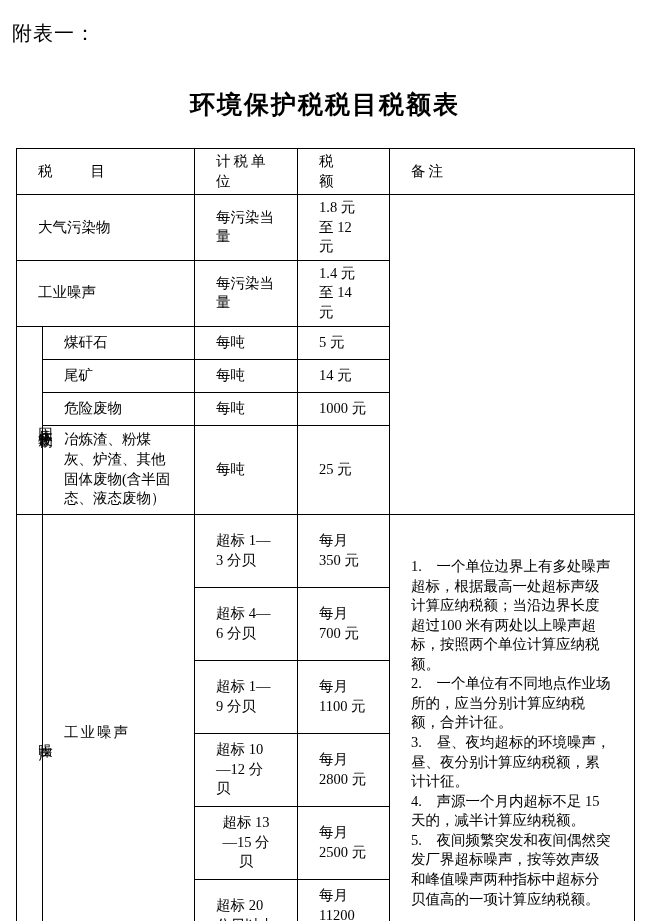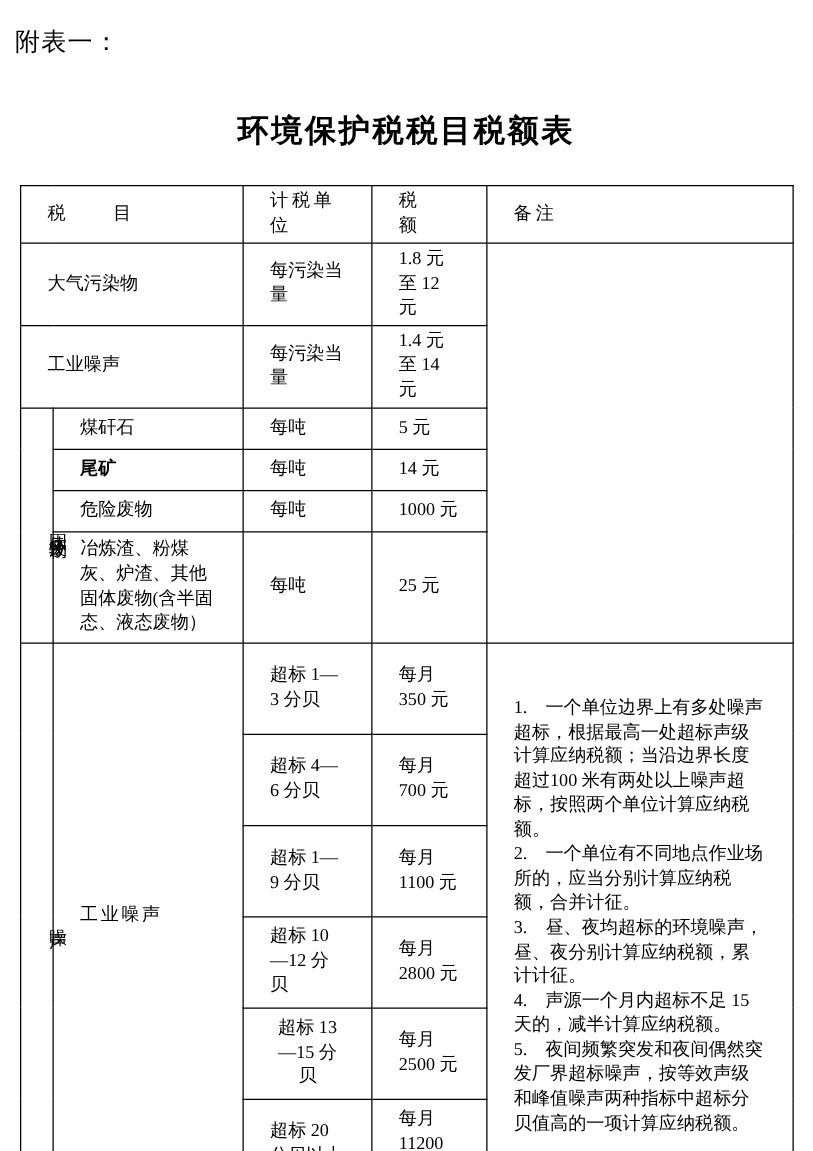--- a/index.html
+++ b/index.html
@@ -141,21 +141,21 @@
         <td class="amount-cell">1.4 元至 14 元</td>
       </tr>
 
       <tr>
         <td class="vgroup" rowspan="4"><span class="vtext">固体废物</span></td>
         <td class="sub-item pad-left" style="height:26px;">煤矸石</td>
         <td class="unit-cell">每吨</td>
         <td class="amount-cell">5 元</td>
       </tr>
       <tr>
-        <td class="sub-item pad-left" style="height:26px;font-weight:bold;">尾矿</td>
+        <td class="sub-item pad-left" style="height:26px;">尾矿</td>
         <td class="unit-cell">每吨</td>
         <td class="amount-cell">14 元</td>
       </tr>
       <tr>
         <td class="sub-item pad-left" style="height:26px;">危险废物</td>
         <td class="unit-cell">每吨</td>
         <td class="amount-cell">1000 元</td>
       </tr>
       <tr>
         <td class="sub-item pad-left" style="height:82px;">冶炼渣、粉煤灰、炉渣、其他固体废物(含半固态、液态废物）</td>

